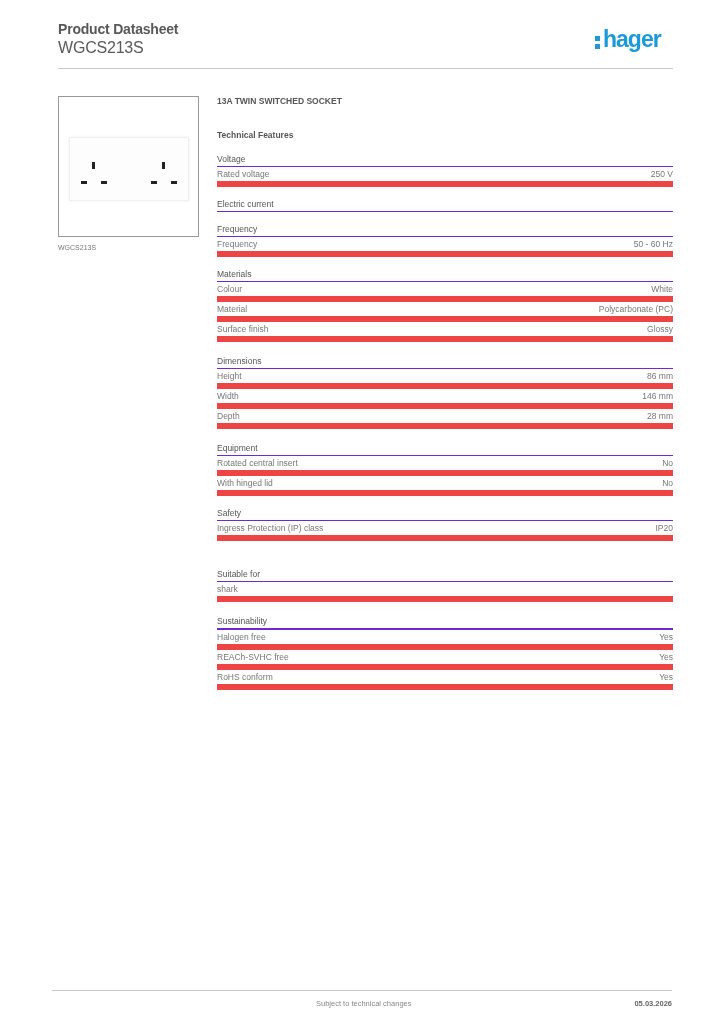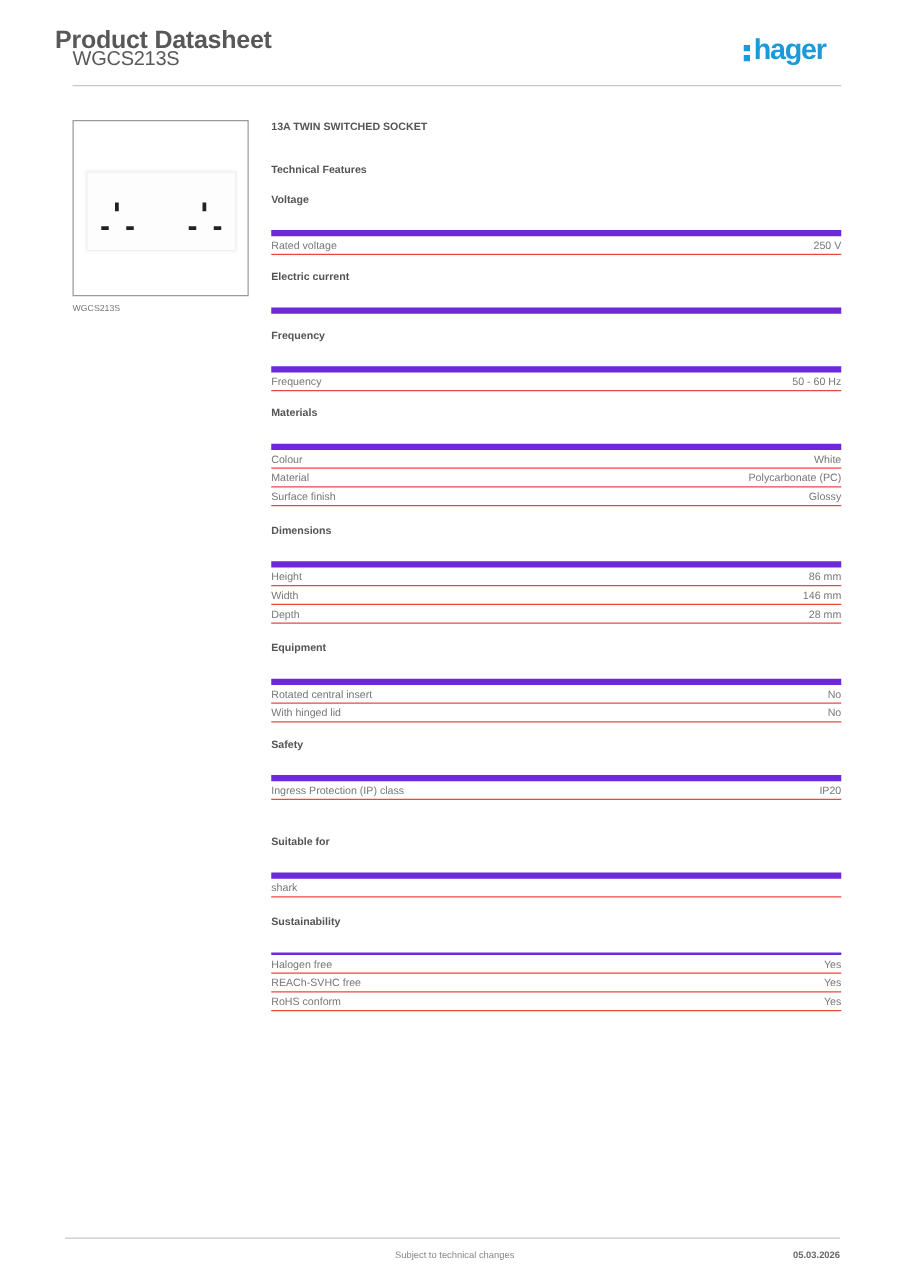--- a/index.html
+++ b/index.html
@@ -1,39 +1,39 @@
 <!DOCTYPE html>
 <html><head>
 <meta charset="utf-8">
 <style>
   html, body { margin: 0; padding: 0; background: #ffffff; }
   body { width: 724px; height: 1024px; position: relative; overflow: hidden;
          font-family: "Liberation Sans", sans-serif; color: #555; }
-  .header-title { position: absolute; left: 44px; top: 21px; font-size: 20px; font-weight: bold; color: #585858; letter-spacing: -0.2px; }
+  .header-title { position: absolute; left: 58px; top: 21px; font-size: 14px; font-weight: bold; color: #585858; letter-spacing: -0.2px; }
   .header-sub { position: absolute; left: 58px; top: 39px; font-size: 16px; color: #5a5a5a; letter-spacing: -0.2px; }
   .logo { position: absolute; left: 595px; top: 26px; font-size: 23px; font-weight: bold; color: #1a9ad9; letter-spacing: -1px; }
   .logo .colon { display: inline-block; position: relative; width: 6px; height: 18px; vertical-align: -2px; margin-right: 2px; }
   .logo .colon::before, .logo .colon::after { content: ""; position: absolute; left: 0; width: 5px; height: 5px; background: #1a9ad9; }
   .logo .colon::before { top: 5px; }
   .logo .colon::after { top: 13px; }
   .top-rule { position: absolute; left: 58px; top: 68px; width: 615px; height: 1px; background: #c8c8c8; }
 
   .image-frame { position: absolute; left: 58px; top: 96px; width: 141px; height: 141px; border: 1px solid #9a9a9a; box-sizing: border-box; background: #fff; }
   .socket-plate { position: absolute; left: 10px; top: 40px; width: 118px; height: 62px; border: 1px solid #f0f0f0; background: #fdfdfd; box-shadow: 0 0 3px #f0f0f0; }
   .pin { position: absolute; background: #222; }
   .pin.v { width: 3px; height: 7px; }
   .pin.h { width: 6px; height: 3px; }
   .image-caption { position: absolute; left: 58px; top: 244px; font-size: 7px; color: #777; }
 
   .main { position: absolute; left: 217px; top: 96px; width: 456px; }
   .product-name { font-size: 8.5px; font-weight: bold; color: #555; height: 10px; }
   .tech-heading { margin-top: 24px; font-size: 8.5px; font-weight: bold; color: #555; height: 12px; }
   .group { margin-top: 12px; }
-  .group-title { font-size: 8.5px; font-weight: bold; color: #555; height: 11px; border-bottom: 5px solid #6d28d9; padding-bottom: 19px; }
-  .row { display: flex; justify-content: space-between; font-size: 8.5px; color: #777; height: 13px; line-height: 13px; border-bottom: 1px solid #ef4444; padding-top: 1px; align-items: center; }
+  .group-title { font-size: 8.5px; font-weight: normal; color: #555; height: 11px; border-bottom: 1px solid #6d28d9; padding-bottom: 1px; }
+  .row { display: flex; justify-content: space-between; font-size: 8.5px; color: #777; height: 13px; line-height: 13px; border-bottom: 6px solid #ef4444; padding-top: 1px; align-items: center; }
   .group.gap-big { margin-top: 28px; }
   .group.gap-mid { margin-top: 14px; }
 
   .bottom-rule { position: absolute; left: 52px; top: 990px; width: 620px; height: 1px; background: #c8c8c8; }
   .footer-note { position: absolute; left: 316px; top: 999px; font-size: 7.5px; color: #888; }
   .footer-date { position: absolute; right: 52px; top: 999px; font-size: 7.5px; font-weight: bold; color: #666; }
 </style>
 </head>
 <body>
 

